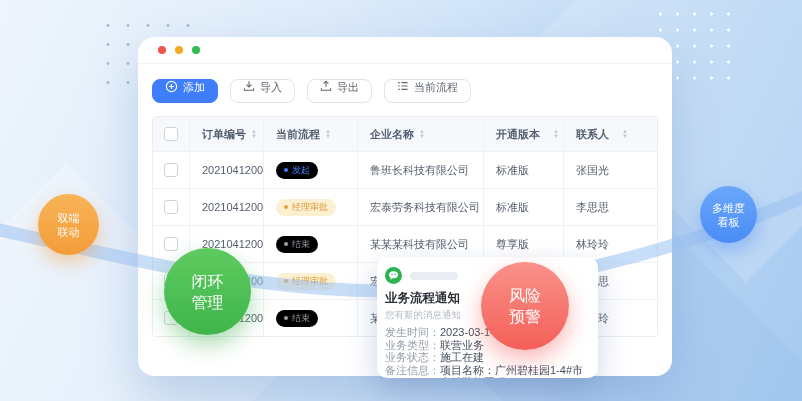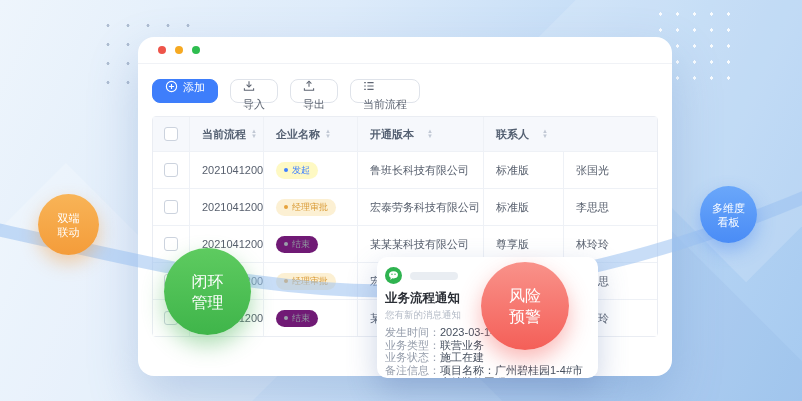--- a/index.html
+++ b/index.html
@@ -26,37 +26,37 @@
   .titlebar { height:27px; border-bottom:1px solid #f0f2f6; display:flex; align-items:center; padding-left:20px; gap:9px;
     border-radius:16px 16px 0 0; }
   .tdot { width:8px; height:8px; border-radius:50%; display:inline-block; }
   .tdot.red { background:#ee544a; } .tdot.yellow { background:#f6a922; } .tdot.green { background:#2ebd4f; }
 
   .win-body { padding:15px 14px 0 14px; }
   .toolbar { display:flex; align-items:center; gap:12px; margin-bottom:13px; }
   .btn { height:24px; display:inline-flex; align-items:flex-start; gap:5px; font-size:11px;
     border-radius:8px; padding:0 12px; cursor:pointer; white-space:nowrap; }
   .btn-primary { background:#3e7efb; color:#fff; border:1px solid #3e7efb; }
-  .btn-outline { background:#fff; color:#5f6673; border:1px solid #dfe3ea;flex-direction:column; }
+  .btn-outline { background:#fff; color:#5f6673; border:1px solid #dfe3ea; }
 
   .table { border:1px solid #eaedf3; border-radius:4px; font-size:11px; }
   .trow { display:grid; grid-template-columns:37px 74px 94px 126px 80px 95px; align-items:center; }
   .thead { height:34px; background:#f6f8fc; color:#525d6f; }
   .tbody-row { height:37px; border-top:1px solid #eef1f6; color:#58606e; background:#fff; }
   .cell { padding-left:12px; height:100%; display:flex; align-items:center; border-right:1px solid #eef1f6; overflow:hidden; }
   .cell:last-child { border-right:none; }
   .cell.cb { justify-content:center; padding-left:0; }
   .checkbox { width:14px; height:14px; border:1px solid #ccd3de; border-radius:3px; background:#fff; }
   .hcell { gap:5px; font-weight:bold; color:#546072; }
   .sort { display:inline-flex; flex-direction:column; line-height:5px; font-size:6px; color:#c1c8d4; cursor:pointer; }
   .pill { display:inline-flex; align-items:center; gap:4px; height:17px; border-radius:9px; padding:0 8px; font-size:9px; }
   .pill .pdot { width:4px; height:4px; border-radius:50%; }
-  .pill[data-type="blue"]   { background:#fef9c3; color:#4080ff; } .pill[data-type="blue"] .pdot { background:#4080ff; }
+  .pill[data-type="blue"]   { background:#000000; color:#4080ff; } .pill[data-type="blue"] .pdot { background:#4080ff; }
   .pill[data-type="yellow"] { background:#fcf0d3; color:#d99a35; } .pill[data-type="yellow"] .pdot { background:#e6a23c; }
-  .pill[data-type="gray"]   { background:#701a75; color:#8f959e; } .pill[data-type="gray"] .pdot { background:#9aa0a9; }
+  .pill[data-type="gray"]   { background:#000000; color:#8f959e; } .pill[data-type="gray"] .pdot { background:#9aa0a9; }
   .company { color:#49536​3; }
 
   .band-svg { position:absolute; left:0; top:0; z-index:3; pointer-events:none; }
 
   .badge { position:absolute; border-radius:50%; color:#fff; display:flex; flex-direction:column;
     align-items:center; justify-content:center; text-align:center; z-index:4; }
   .badge-dual { left:38px; top:194px; width:61px; height:61px; font-size:11px; line-height:14px;
     background:linear-gradient(180deg,#f8b457,#f49c3a); box-shadow:0 8px 18px rgba(244,160,70,.45); }
   .badge-multi { left:700px; top:186px; width:57px; height:57px; font-size:11px; line-height:14px;
     background:linear-gradient(180deg,#6aa7fa,#4a8cf6); box-shadow:0 8px 18px rgba(80,140,240,.45); }
@@ -133,20 +133,27 @@
         <span>当前流程</span>
       </button>
     </div>
 
     <div class="table">
       <div class="trow thead">
         <div class="cell cb">
             <span class="checkbox"></span>
           </div>
         <div class="cell hcell">
+            <span>订单编号</span>
+            <span class="sort">
+              <span>▲</span>
+              <span>▼</span>
+            </span>
+          </div>
+        <div class="cell hcell">
             <span>当前流程</span>
             <span class="sort">
               <span>▲</span>
               <span>▼</span>
             </span>
           </div>
         <div class="cell hcell">
             <span>企业名称</span>
             <span class="sort">
               <span>▲</span>

